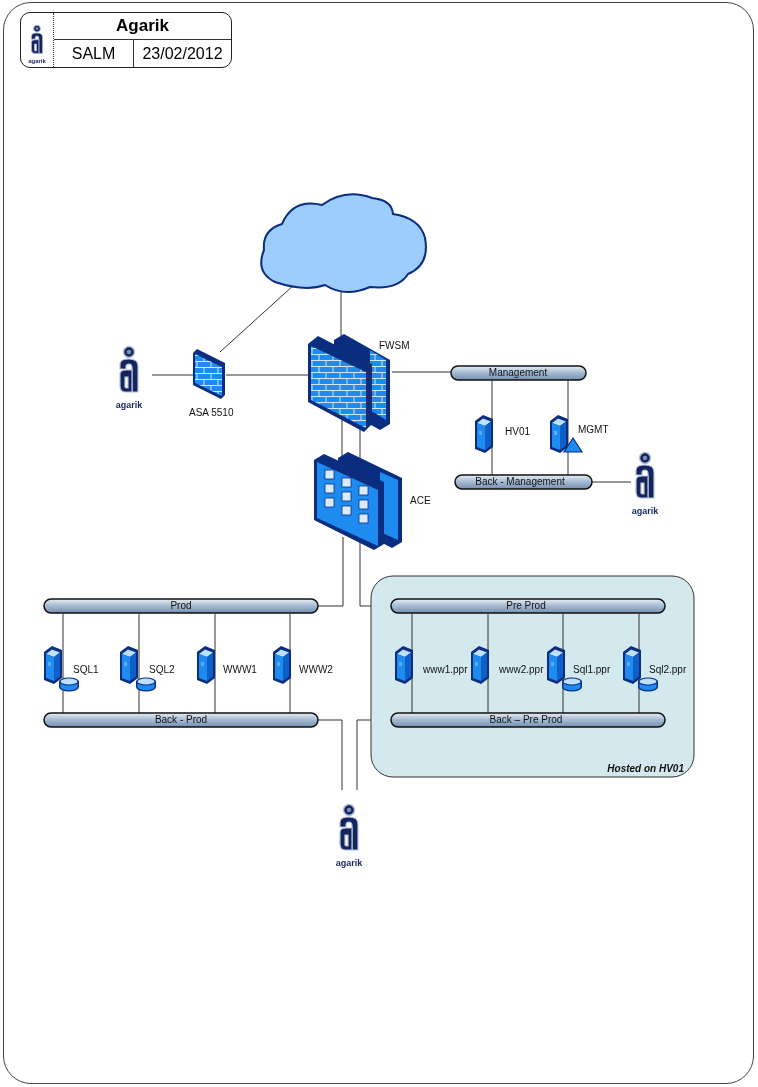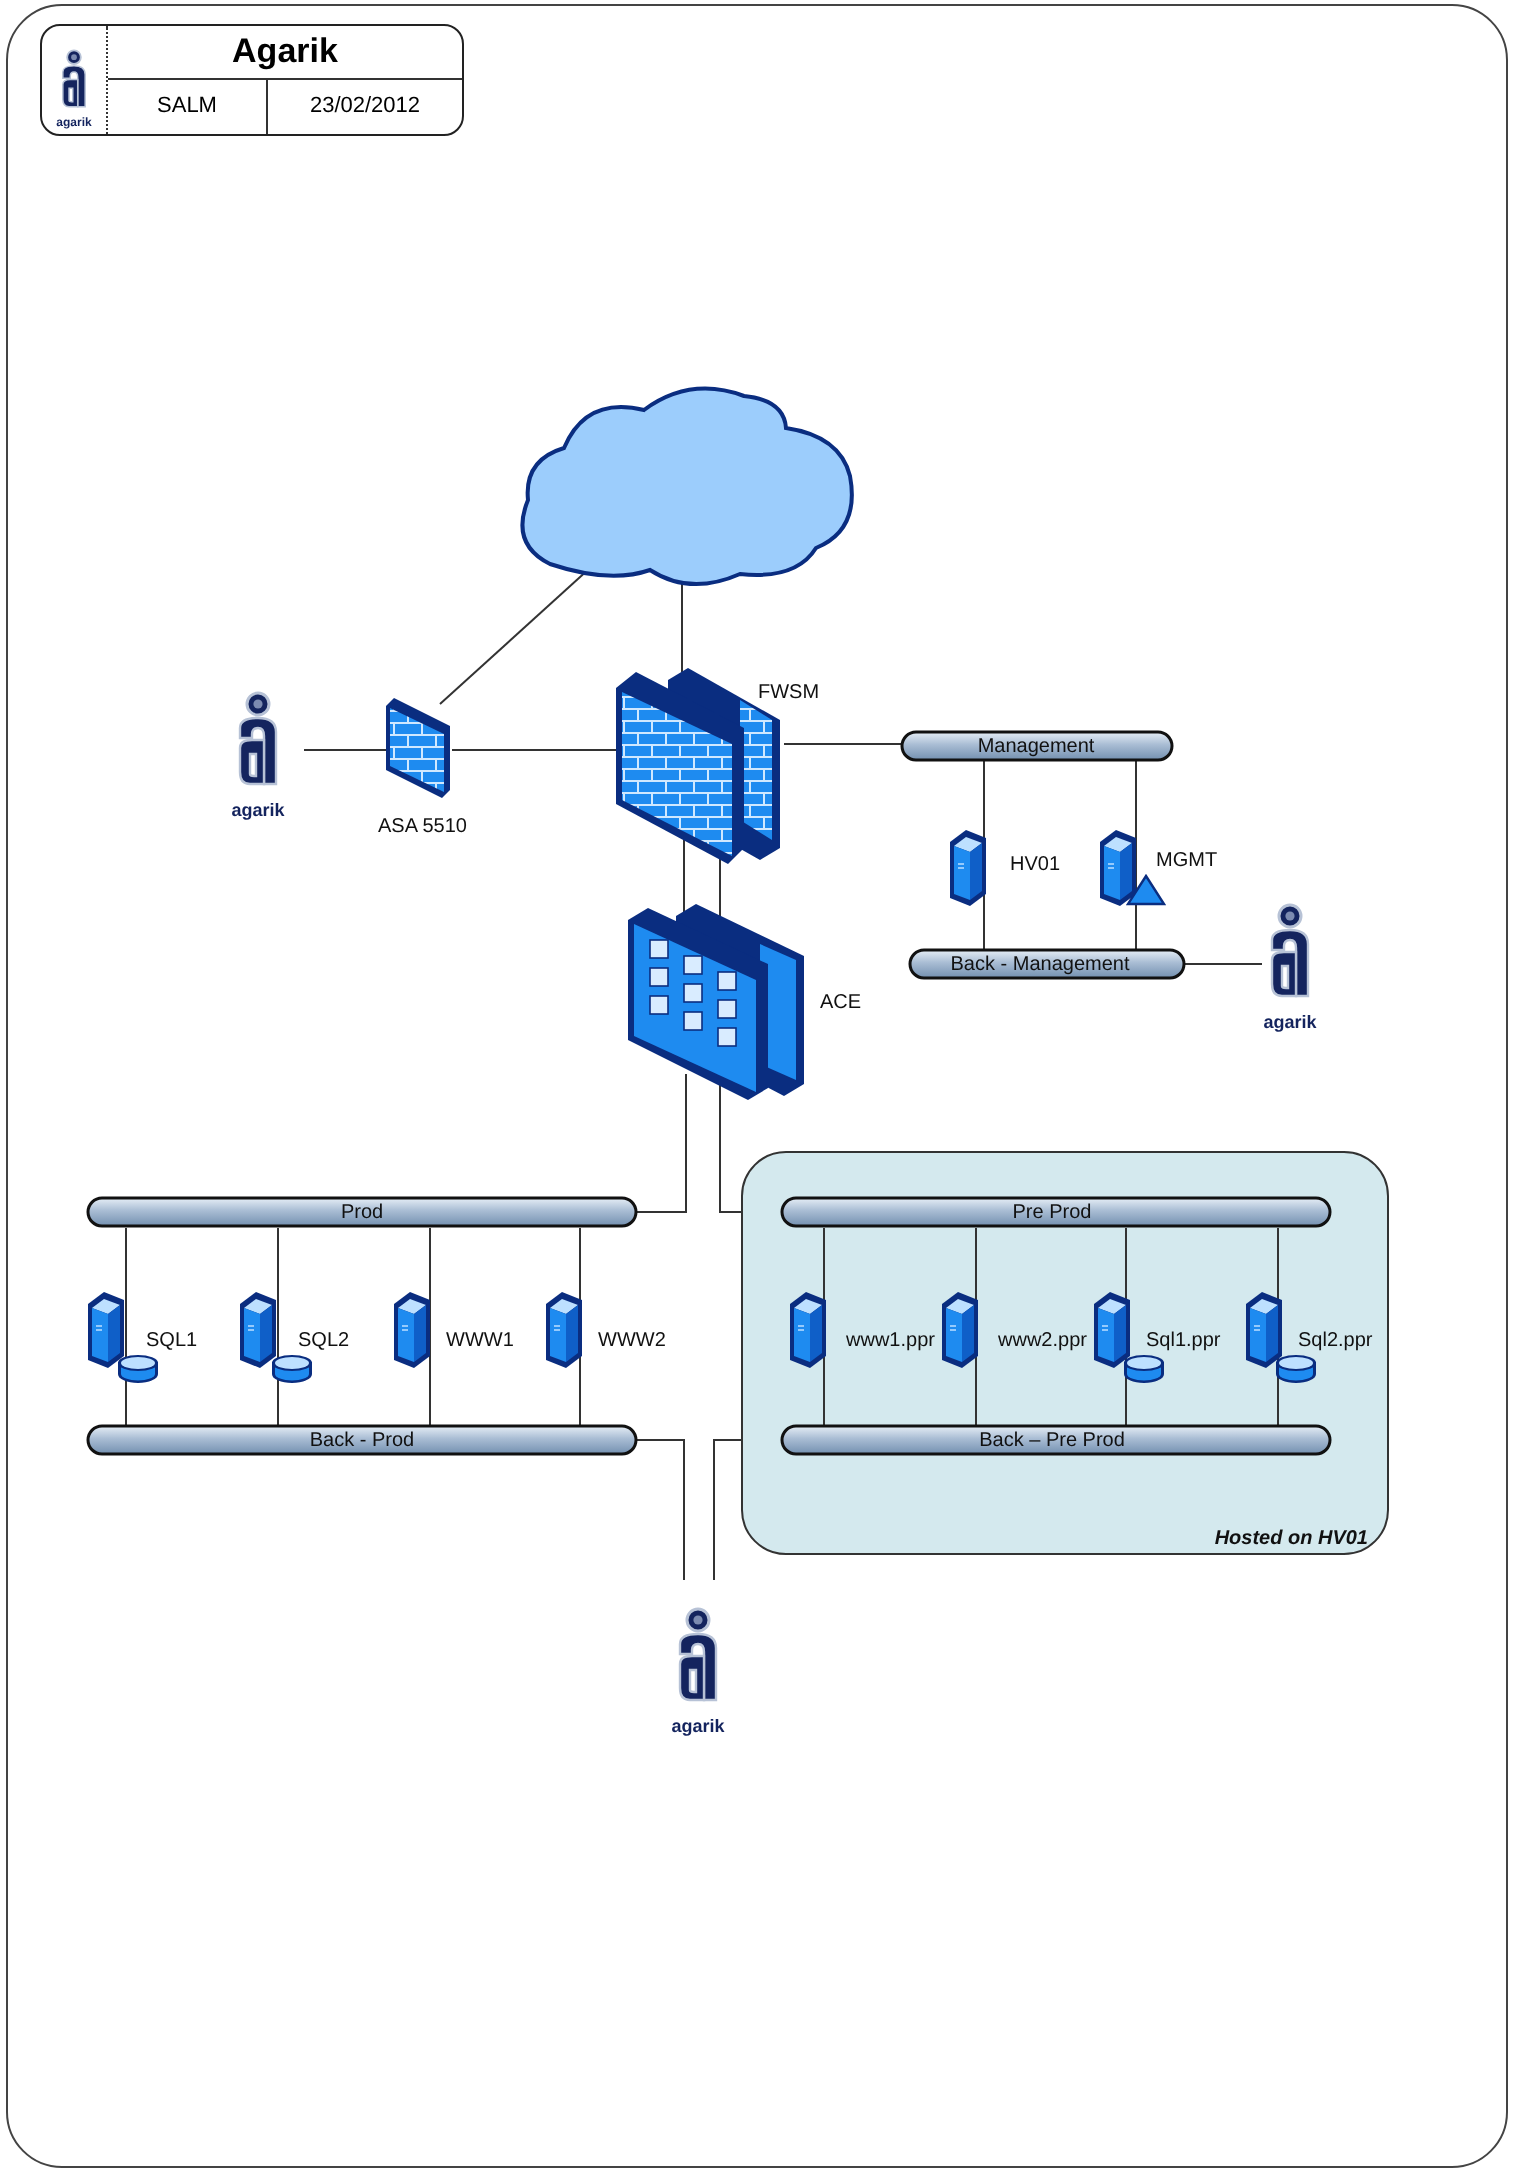--- a/index.html
+++ b/index.html
@@ -1,22 +1,22 @@
 <!DOCTYPE html>
 <html><head>
 <meta charset="utf-8">
 <style>
   html,body{margin:0;padding:0;background:#fff;}
   body{width:758px;height:1087px;position:relative;overflow:hidden;font-family:"Liberation Sans",sans-serif;}
   #page{position:absolute;left:3px;top:2px;width:751px;height:1082px;border:1.5px solid #444;border-radius:28px;box-sizing:border-box;}
   #titleblock{position:absolute;left:20px;top:12px;width:212px;height:56px;border:1.5px solid #222;border-radius:10px;box-sizing:border-box;background:#fff;}
   #tb-logo{position:absolute;left:0;top:0;width:32px;height:54px;border-right:1px dotted #333;}
   #tb-title{position:absolute;left:33px;top:0;right:0;height:26px;border-bottom:1px solid #333;font-weight:bold;font-size:17px;text-align:center;line-height:26px;}
-  #tb-author{position:absolute;left:33px;top:27px;width:79px;height:27px;border-right:1px solid #333;font-size:11px;text-align:center;line-height:27px;}
-  #tb-date{position:absolute;left:113px;top:27px;right:0;height:27px;font-size:11px;text-align:center;line-height:27px;}
+  #tb-author{position:absolute;left:33px;top:27px;width:79px;height:27px;border-right:1px solid #333;font-size:16px;text-align:center;line-height:27px;}
+  #tb-date{position:absolute;left:113px;top:27px;right:0;height:27px;font-size:16px;text-align:center;line-height:27px;}
   svg#diagram{position:absolute;left:0;top:0;}
   .lbl{font-family:"Liberation Sans",sans-serif;font-size:10px;fill:#111;}
   .buslbl{font-family:"Liberation Sans",sans-serif;font-size:10px;fill:#111;text-anchor:middle;}
 </style>
 </head>
 <body>
 
 <div id="page"></div>
 
 <svg id="diagram" width="758" height="1087" viewBox="0 0 758 1087">

